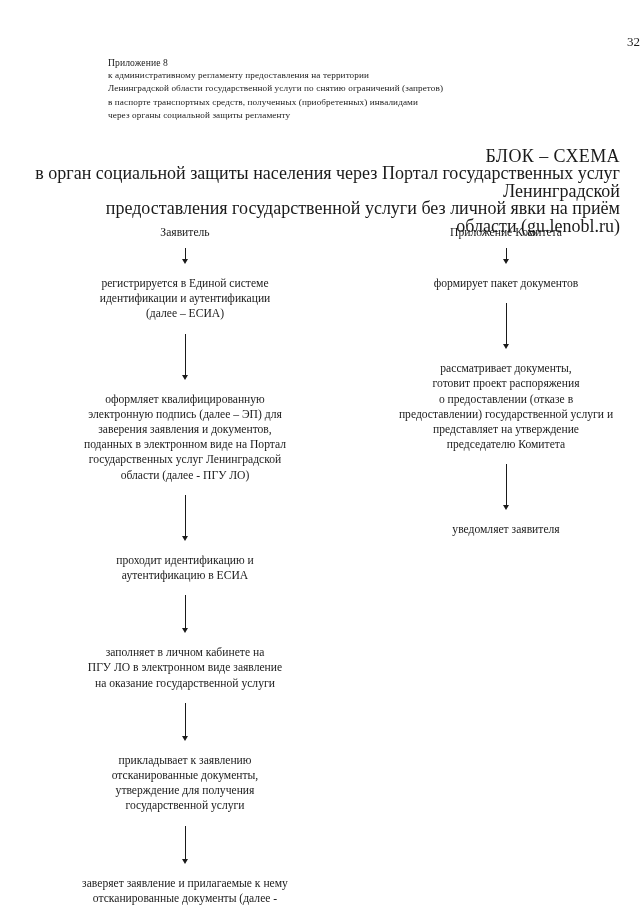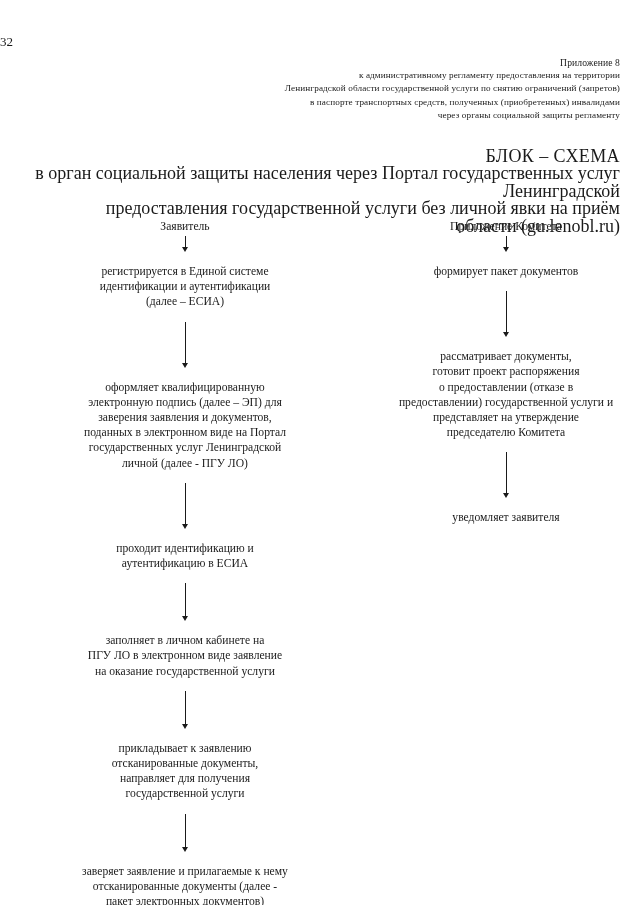--- a/index.html
+++ b/index.html
@@ -22,32 +22,31 @@
     width: 640px;
     height: 905px;
   }
 
   
   .page-number {
     position: absolute;
     top: 34px;
     left: 0;
     width: 640px;
-    text-align: left;
+    text-align: right;
     font-size: 13px;
     line-height: 15px;
   }
 
   
   .appendix-header {
     position: absolute;
     top: 56px;
-    left: 120px;
+    left: 108px;
     width: 500px;
-    text-align: right;
     font-size: 9.2px;
     line-height: 13.2px;
     letter-spacing: 0.1px;
   }
   .appendix-header .line-1 {
     font-size: 9.6px;
   }
 
   
   .title-block {
@@ -82,21 +81,21 @@
   }
   .column-right {
     left: 376px;
     width: 260px;
   }
 
   .col-head {
     text-align: center;
     font-size: 11.6px;
     line-height: 14px;
-    margin: 2px;
+    margin: 8px;
   }
 
   .node {
     text-align: center;
     font-size: 11.6px;
     line-height: 15.2px;
     margin: 12px;
     white-space: pre-line;
   }
 
@@ -173,21 +172,21 @@
       <div class="arrow arrow-xlong">
         <span class="shaft"></span>
           <span class="head"></span>
       </div>
 
       <div class="node">оформляет  квалифицированную
 электронную подпись (далее – ЭП) для
 заверения заявления и документов,
 поданных в электронном виде на Портал
 государственных услуг Ленинградской
-личной (далее - ПГУ ЛО)</div>
+области (далее - ПГУ ЛО)</div>
 
       <div class="arrow arrow-xlong">
         <span class="shaft"></span>
           <span class="head"></span>
       </div>
 
       <div class="node">проходит идентификацию и
 аутентификацию в ЕСИА</div>
 
       <div class="arrow arrow-long">
@@ -199,21 +198,21 @@
 ПГУ ЛО в электронном виде заявление
 на оказание государственной услуги</div>
 
       <div class="arrow arrow-long">
         <span class="shaft"></span>
           <span class="head"></span>
       </div>
 
       <div class="node">прикладывает  к заявлению
 отсканированные документы,
-направляет для получения
+утверждение для получения
 государственной услуги</div>
 
       <div class="arrow arrow-long">
         <span class="shaft"></span>
           <span class="head"></span>
       </div>
 
       <div class="node">заверяет заявление и прилагаемые к нему
 отсканированные документы (далее -
 пакет электронных документов)

